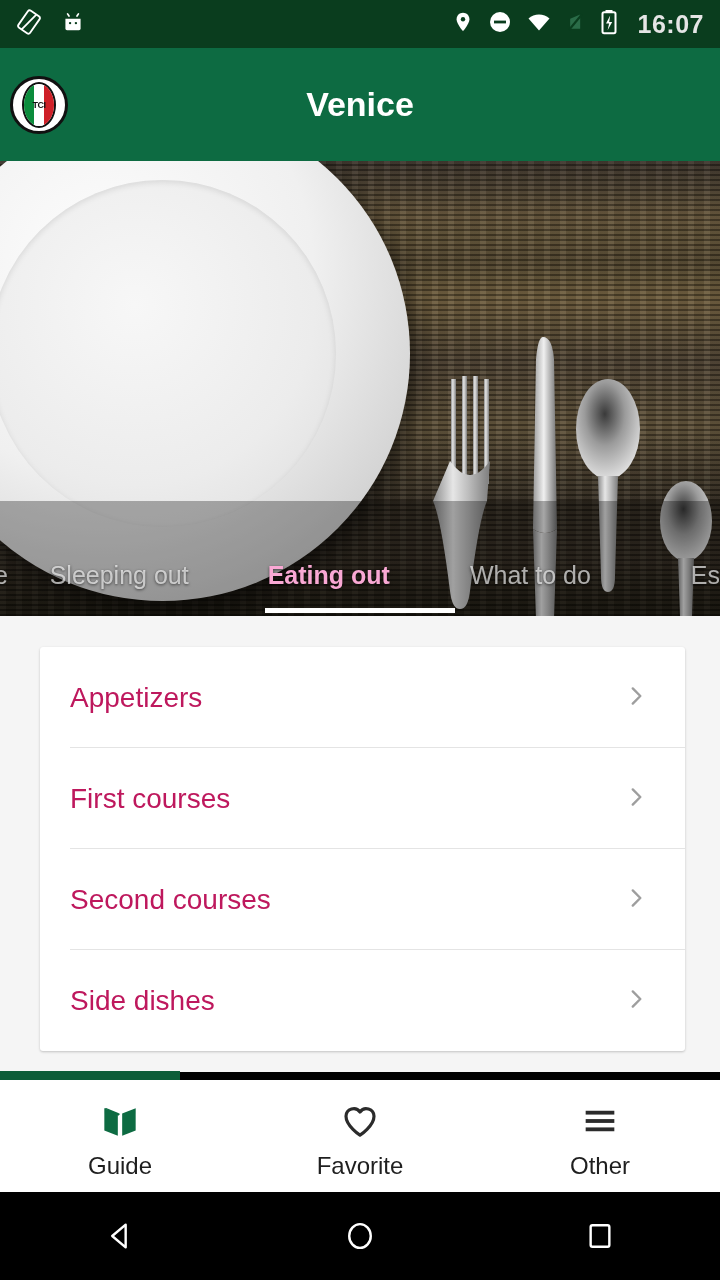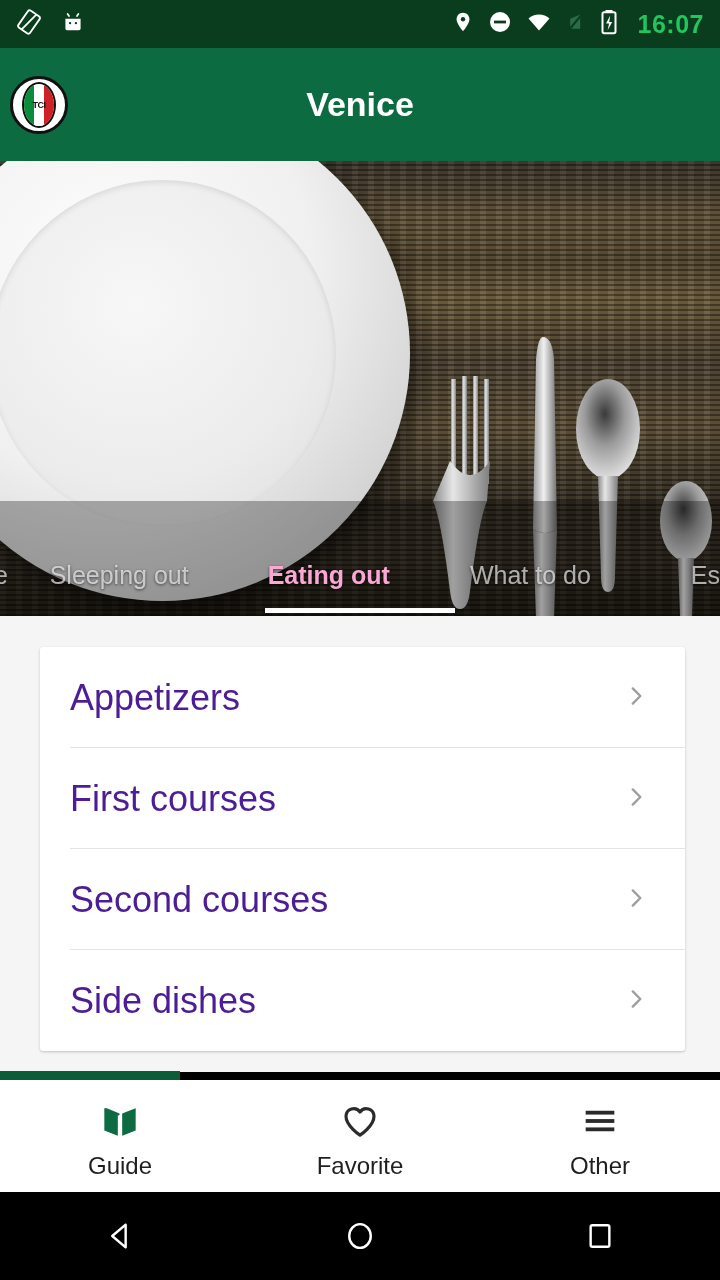--- a/index.html
+++ b/index.html
@@ -13,21 +13,21 @@
 
   
   .status-bar {
     position: absolute; top: 0; left: 0; width: 720px; height: 48px;
     background: #0a3d1e;
     display: flex; align-items: center; padding: 0 16px;
   }
   .status-left { display: flex; align-items: center; gap: 18px; }
   .status-right { margin-left: auto; display: flex; align-items: center; gap: 14px; }
   .status-time {
-    color: #22c55e; font-size: 25px; font-weight: bold; letter-spacing: .5px;
+    color: #e5e5e5; font-size: 25px; font-weight: bold; letter-spacing: .5px;
     margin-left: 6px;
   }
   .sicon { display: block; }
 
   
   .app-bar {
     position: absolute; top: 48px; left: 0; width: 720px; height: 113px;
     background: #0d6b42;
     display: flex; align-items: center;
   }
@@ -139,21 +139,21 @@
     background: #ffffff;
     border-radius: 3px;
     box-shadow: 0 1px 3px rgba(0,0,0,.14), 0 1px 2px rgba(0,0,0,.08);
     overflow: hidden;
   }
   .row {
     position: relative; height: 101px;
     display: flex; align-items: center;
     padding: 0 0 0 30px;
   }
-  .row-label { font-size: 36px; color: #4c1d95; }
+  .row-label { font-size: 28px; color: #be185d; }
   .row-chevron { position: absolute; right: 36px; top: 50%; transform: translateY(-50%); }
   .row-divider {
     position: absolute; left: 30px; right: 0; bottom: 0; height: 1px;
     background: #e4e4e4;
   }
 
   
   .green-bar {
     position: absolute; left: 0; top: 1071px; width: 180px; height: 9px;
     background: #0c5c38;

